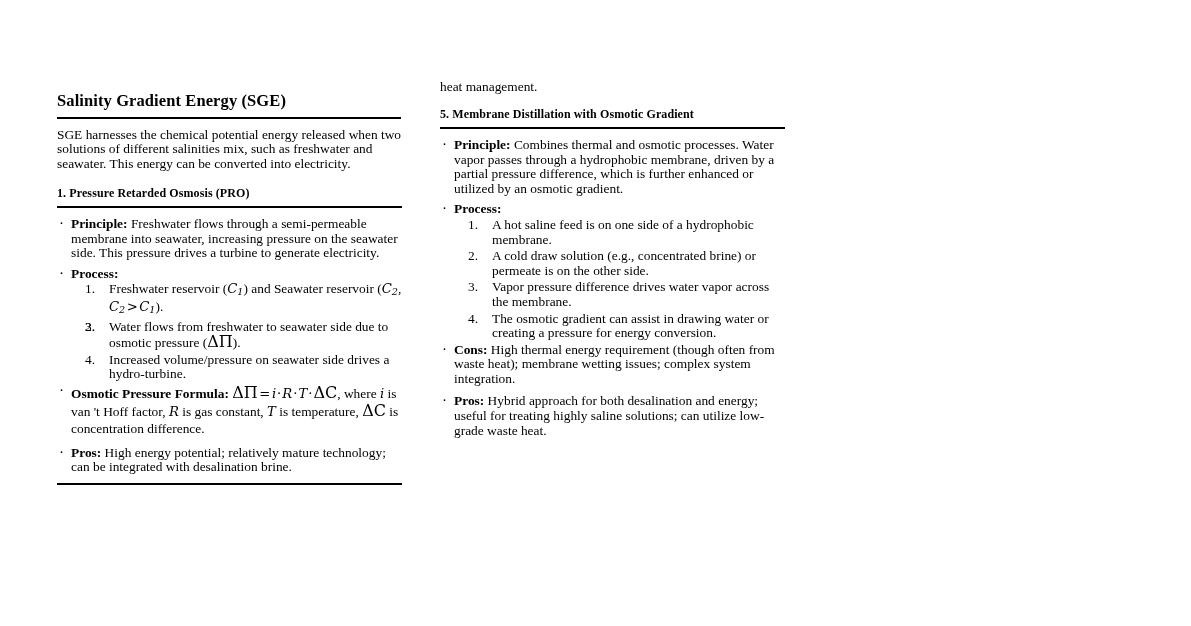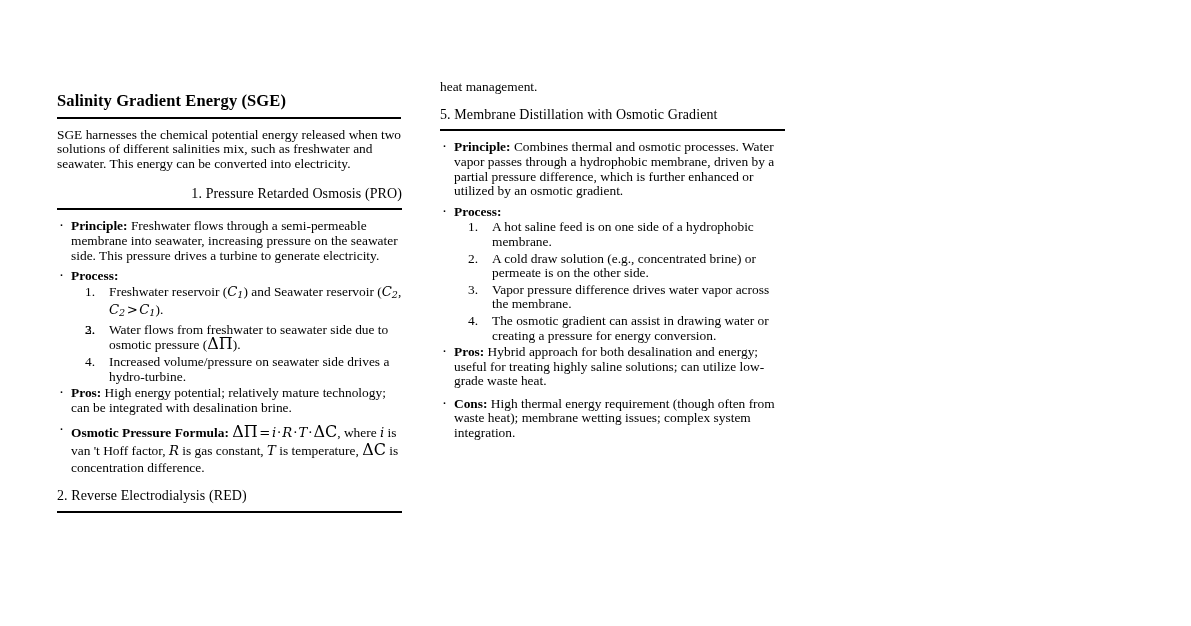--- a/index.html
+++ b/index.html
@@ -31,23 +31,23 @@
   
   h1.doc-h {
     font-size: 16.5px;
     line-height: 1.2;
     font-weight: bold;
     margin: 0 0 6px 0;
     padding: 0;
     letter-spacing: 0.1px;
   }
   h2.doc-h {
-    font-size: 14px;
+    font-size: 12px;
     line-height: 1.2;
-    font-weight: normal;
+    font-weight: bold;
     margin: 0 0 6px 0;
     padding: 0;
     letter-spacing: 0.1px;
   }
   .rule {
     border: 0;
     border-top: 2.2px solid #000;
     margin: 0 0 9px 0;
     width: 344px;
   }
@@ -140,21 +140,21 @@
 
 <div class="page">
 
   <div class="col col-left" style="top:91px;">
 
     <h1 class="doc-h">Salinity Gradient Energy (SGE)</h1>
     <hr class="rule">
 
     <p class="para">SGE harnesses the chemical potential energy released when two solutions of different salinities mix, such as freshwater and seawater. This energy can be converted into electricity.</p>
 
-    <h2 class="doc-h" style="margin-top:10px;text-align:right;">1. Pressure Retarded Osmosis (PRO)</h2>
+    <h2 class="doc-h" style="margin-top:10px;">1. Pressure Retarded Osmosis (PRO)</h2>
     <hr class="rule wide">
 
     <ul class="blist">
 
       <li class="tight">
         <span class="lead">Principle:</span>
         <span>Freshwater flows through a semi-permeable membrane into seawater, increasing pressure on the seawater side. This pressure drives a turbine to generate electricity.</span>
       </li>
 
       <li style="margin-bottom:2px;">
@@ -170,43 +170,42 @@
           </li>
           <li>
             <span class="num">3.</span>
             <span>Water flows from freshwater to seawater side due to osmotic pressure (</span><span class="mgreek">ΔΠ</span><span>).</span>
           </li>
           <li>
             <span class="num">4.</span>
             <span>Increased volume/pressure on seawater side drives a hydro-turbine.</span>
           </li>
         </ol>
-      </li>
-
-      <li>
-        <span class="lead">Pros:</span>
-        <span>High energy potential; relatively mature technology; can be integrated with desalination brine.</span>
       </li>
 
       <li style="margin-bottom:9px;line-height:17px;">
         <span class="lead">Osmotic Pressure Formula:</span>
         <span class="mgreek">ΔΠ</span><span class="mop">=</span><span class="mi">i</span><span class="mdot">·</span><span class="mi">R</span><span class="mdot">·</span><span class="mi">T</span><span class="mdot">·</span><span class="mgreek">ΔC</span><span>, where</span>
         <span class="mi">i</span>
         <span>is van 't Hoff factor,</span>
         <span class="mi">R</span>
         <span>is gas constant,</span>
         <span class="mi">T</span>
         <span>is temperature,</span>
         <span class="mgreek">ΔC</span>
         <span>is concentration difference.</span>
       </li>
 
+      <li>
+        <span class="lead">Pros:</span>
+        <span>High energy potential; relatively mature technology; can be integrated with desalination brine.</span>
+      </li>
+
     </ul>
 
-    <h2 class="doc-h" style="margin-top:12px;">2. Reverse Electrodialysis (RED)</h2>
     <hr class="rule wide">
 
   </div>
 
   <div class="col col-right" style="top:80px;">
 
     <p class="para" style="margin-bottom:12px;">heat management.</p>
 
     <h2 class="doc-h">5. Membrane Distillation with Osmotic Gradient</h2>
     <hr class="rule wide">
@@ -234,24 +233,24 @@
             <span>Vapor pressure difference drives water vapor across the membrane.</span>
           </li>
           <li>
             <span class="num">4.</span>
             <span>The osmotic gradient can assist in drawing water or creating a pressure for energy conversion.</span>
           </li>
         </ol>
       </li>
 
       <li>
+        <span class="lead">Cons:</span>
+        <span>High thermal energy requirement (though often from waste heat); membrane wetting issues; complex system integration.</span>
+      </li>
+
+      <li>
         <span class="lead">Pros:</span>
         <span>Hybrid approach for both desalination and energy; useful for treating highly saline solutions; can utilize low-grade waste heat.</span>
       </li>
-
-      <li>
-        <span class="lead">Cons:</span>
-        <span>High thermal energy requirement (though often from waste heat); membrane wetting issues; complex system integration.</span>
-      </li>
     </ul>
   </div>
 
 </div>
 
 </body></html>

